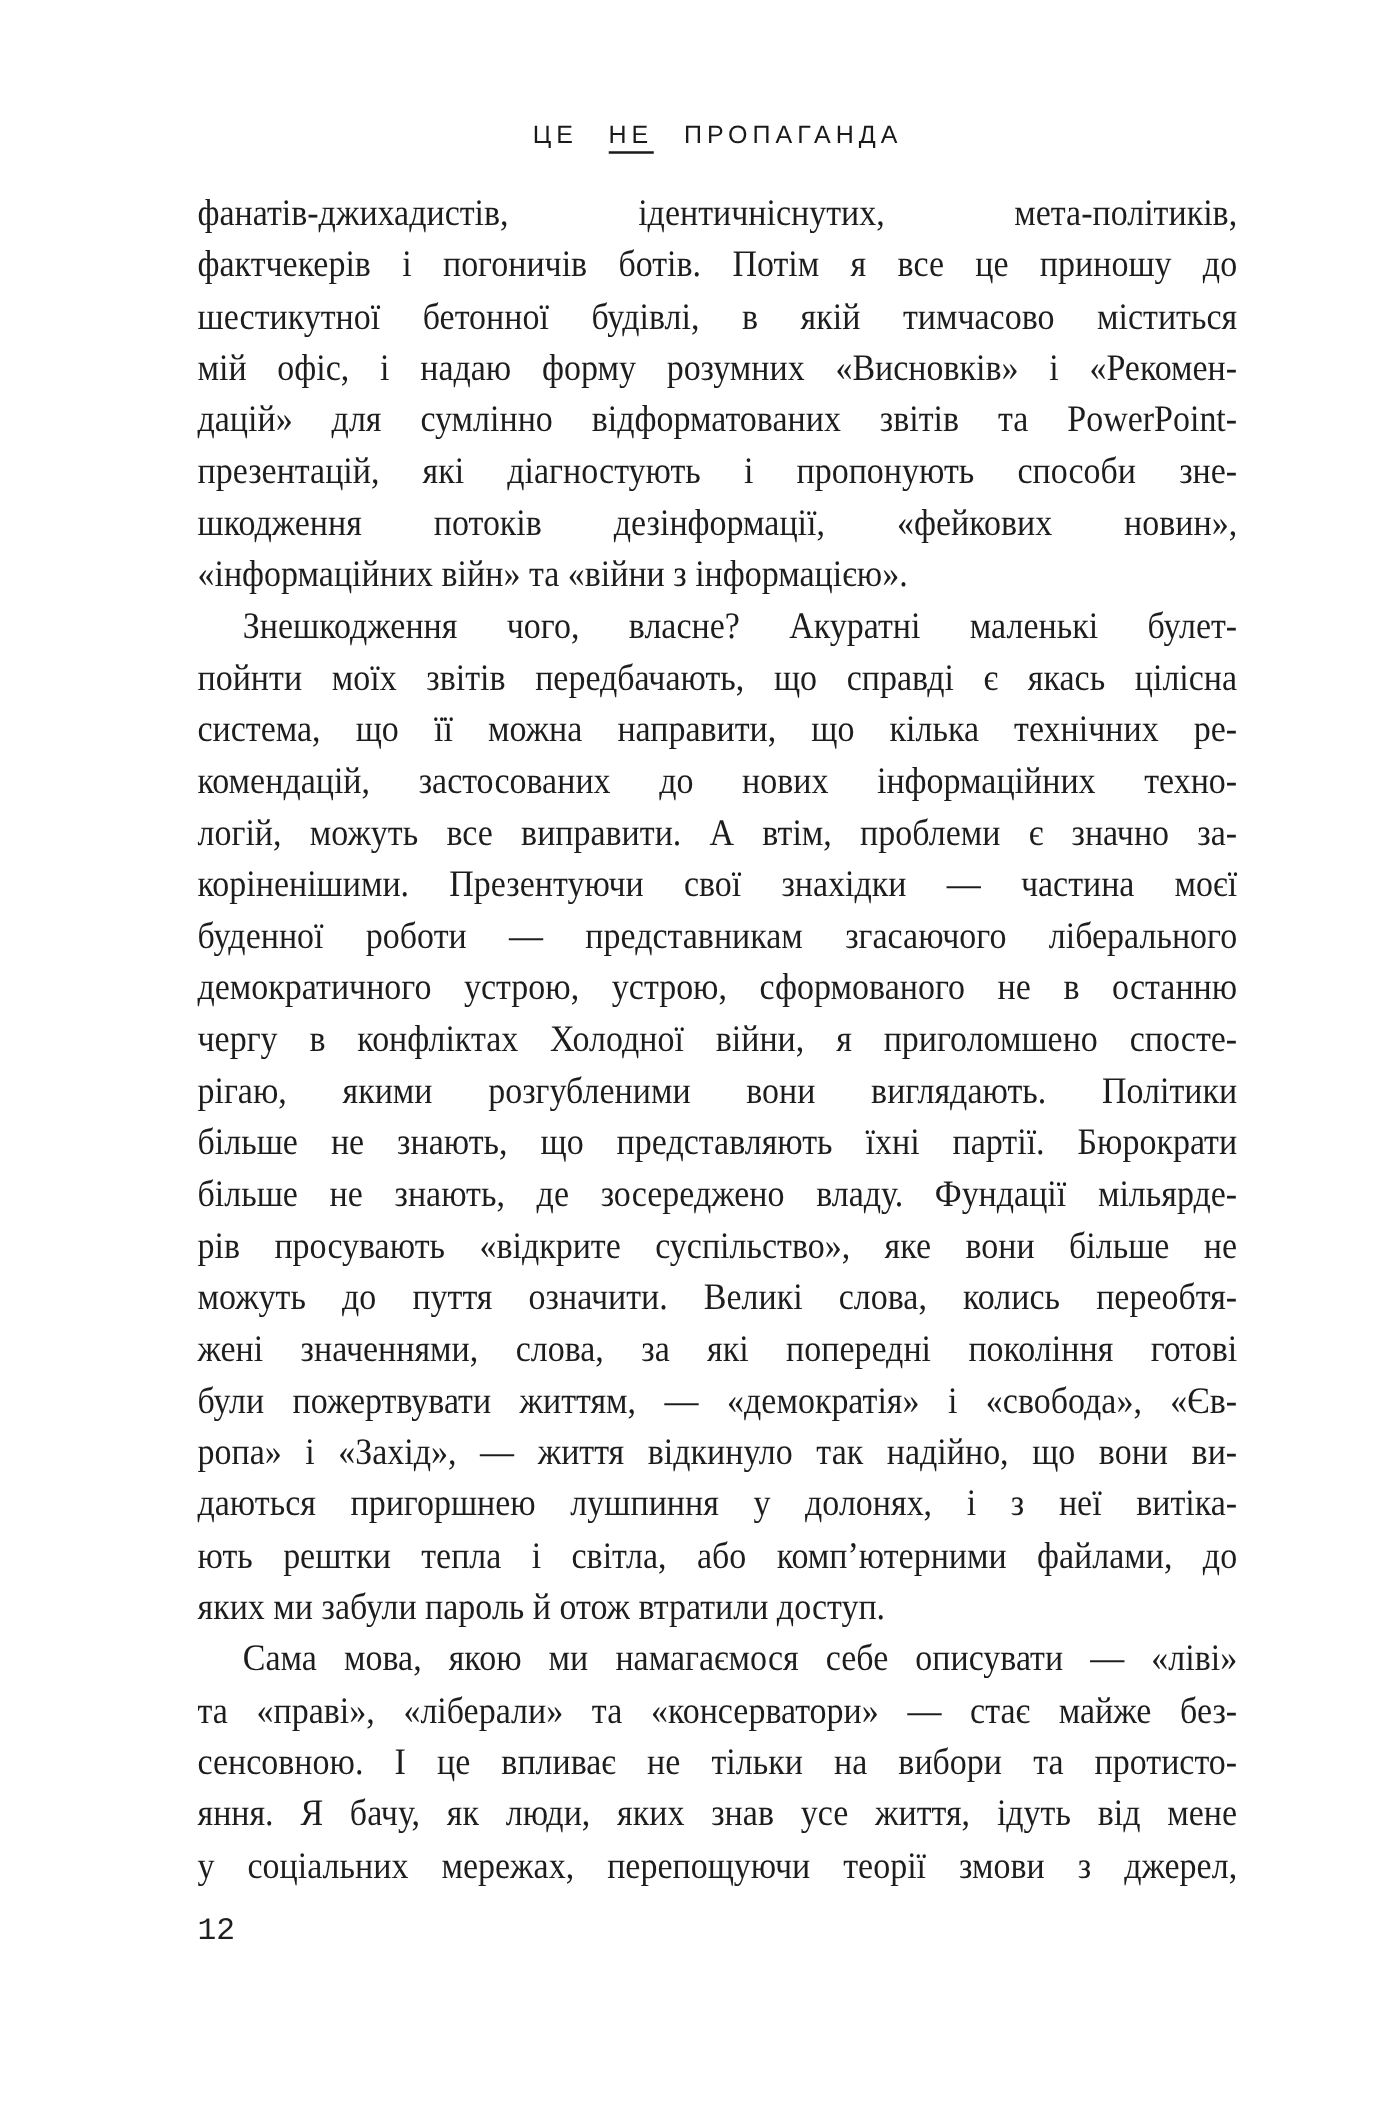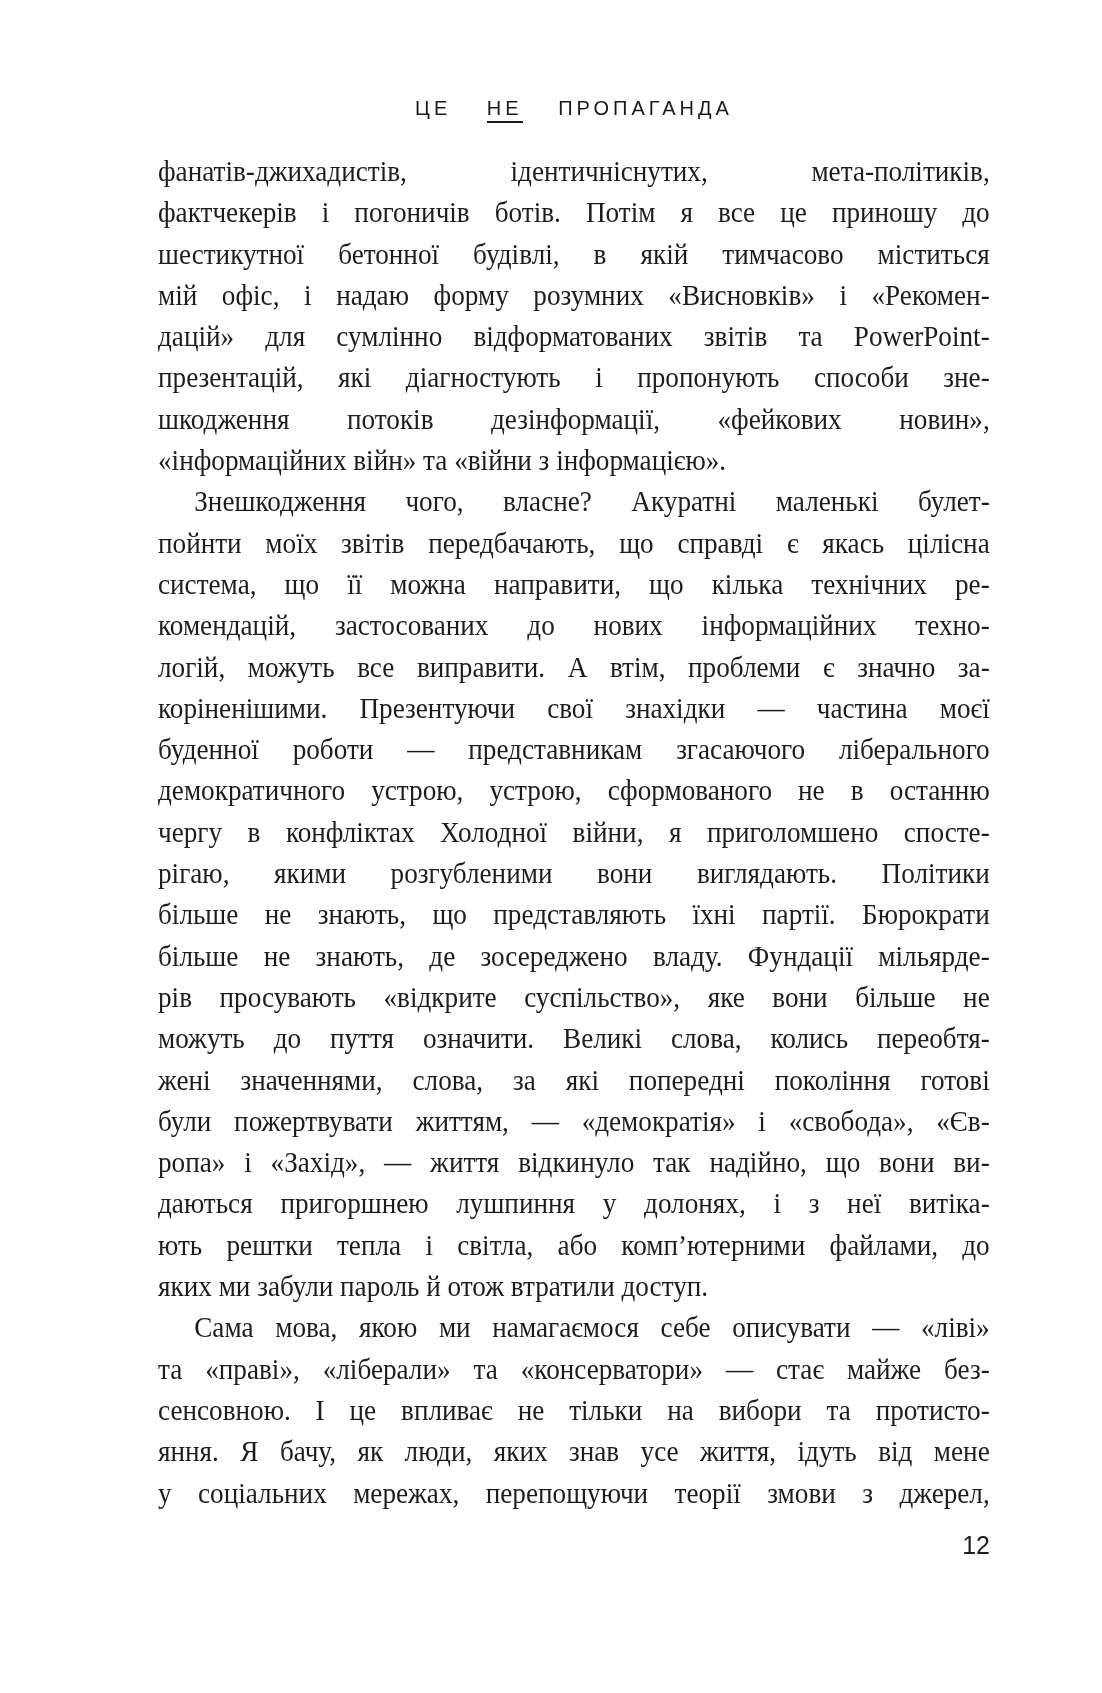--- a/index.html
+++ b/index.html
@@ -22,21 +22,21 @@
     width: 832px;
     text-align: center;
     font-family: "Liberation Sans", sans-serif;
     font-size: 20px;
     line-height: 22px;
     letter-spacing: 4px;
     color: #1a1a1a;
     white-space: nowrap;
   }
   .running-header .hdr-word { display: inline-block; }
-  .running-header .hdr-word + .hdr-word { margin-left: 26px; }
+  .running-header .hdr-word + .hdr-word { margin-left: 15px; }
   .running-header .underlined {
     border-bottom: 2px solid #1a1a1a;
     padding-bottom: 2px;
   }
   .text-block {
     position: absolute;
     top: 150px;
     left: 158px;
     width: 918px;
     transform: scaleX(0.906);
@@ -56,22 +56,22 @@
   .line.indent { text-indent: 40px; }
   .line.endline {
     text-align: left;
     text-align-last: left;
   }
   .page-number {
     position: absolute;
     top: 1531px;
     left: 158px;
     width: 832px;
-    text-align: right;
-    font-family: Liberation Sans, sans-serif;
+    text-align: left;
+    font-family: Liberation Mono, monospace;
     font-size: 25px;
     line-height: 28px;
     color: #1f1f1f;
   }
 </style>
 </head>
 <body>
 
 <div class="page">
 

